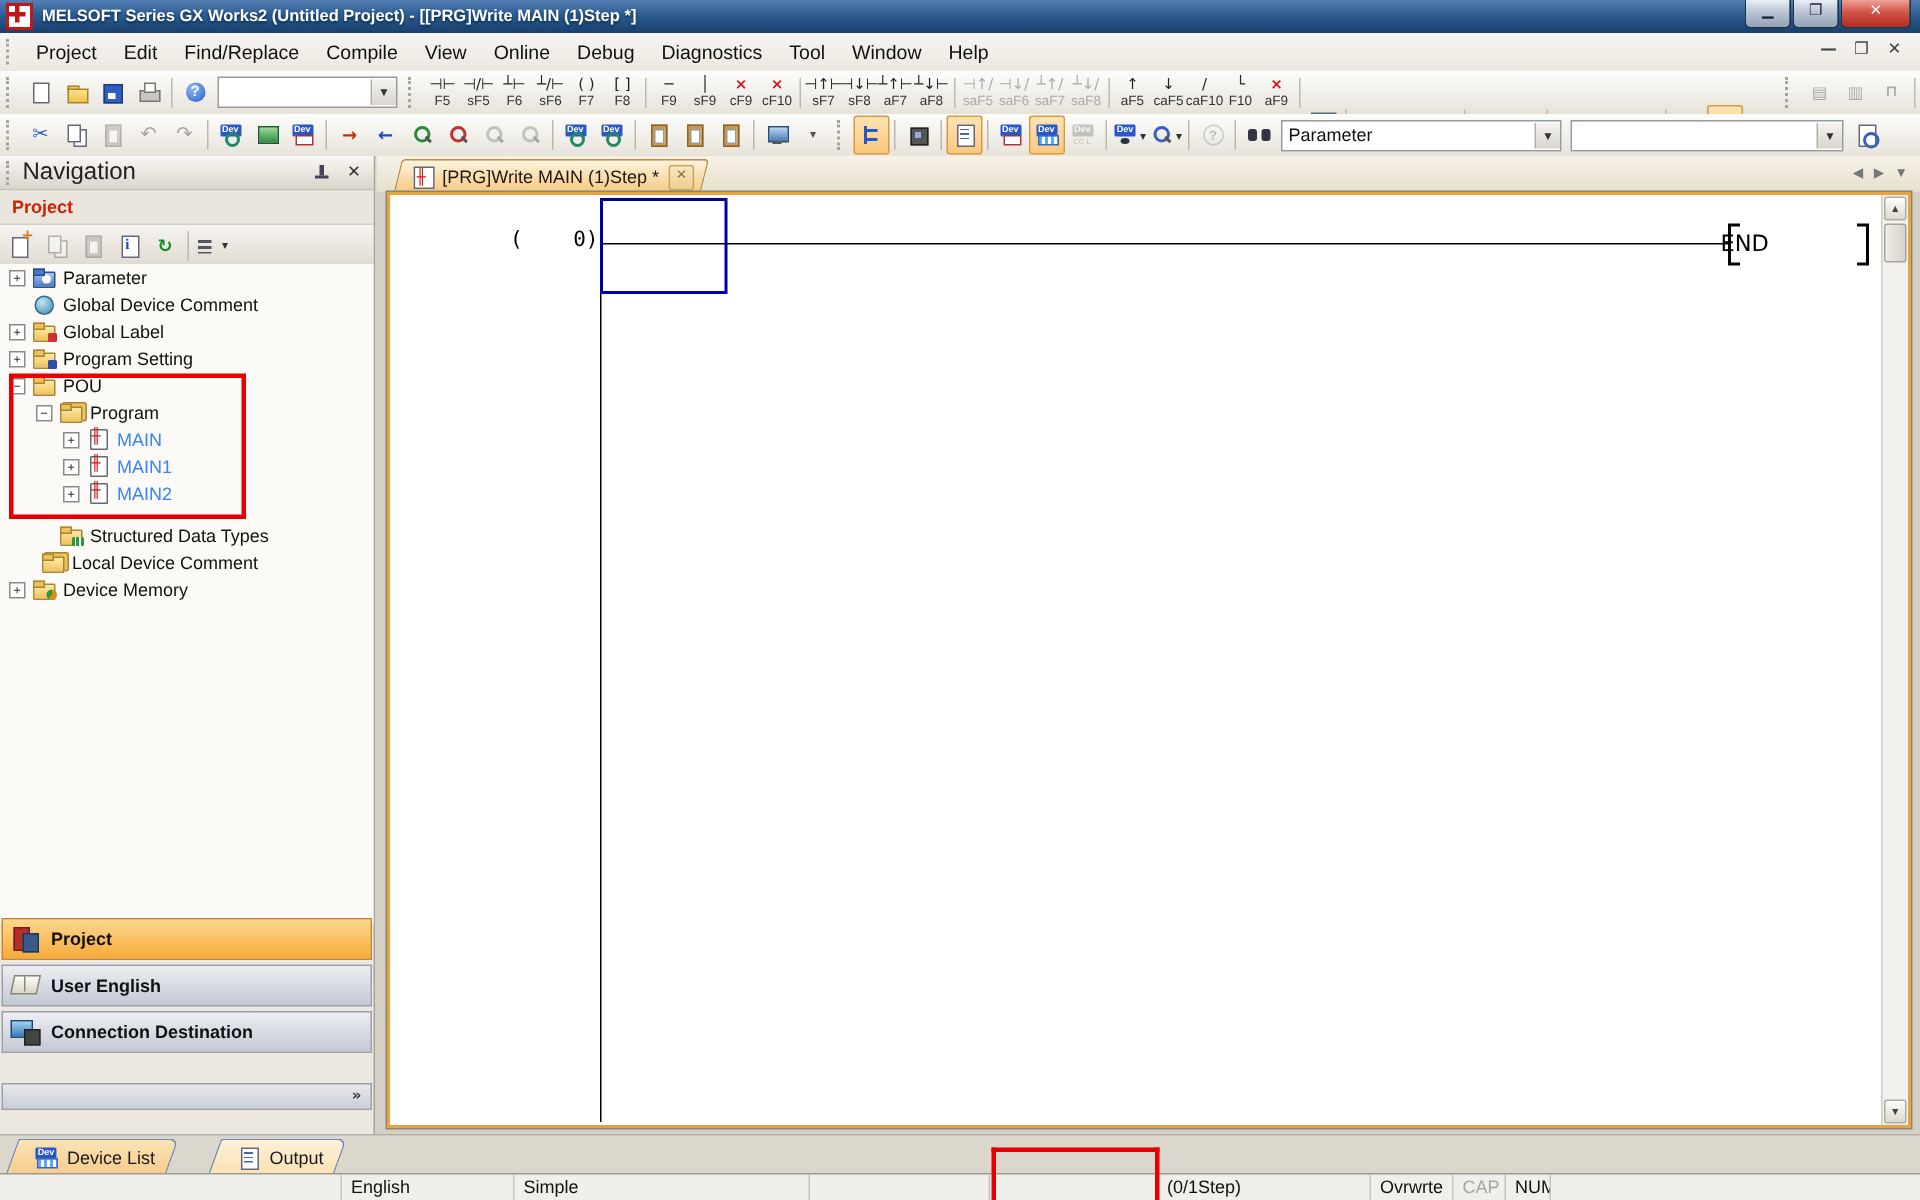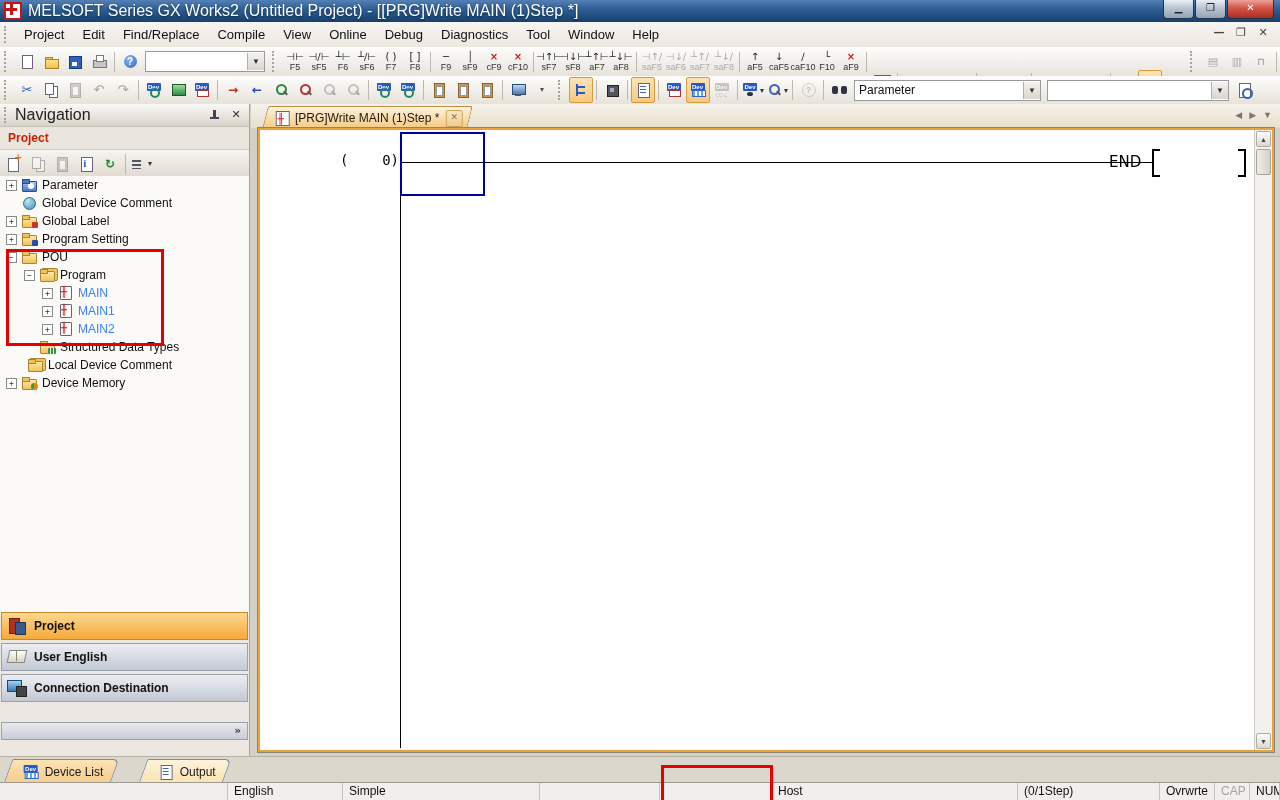--- a/index.html
+++ b/index.html
@@ -6,21 +6,21 @@
   .screen{position:relative;width:1280px;height:800px;overflow:hidden;background:#d5d0c5;
     font-family:"Liberation Sans",sans-serif;font-size:12px;color:#111;}
 
   
   .titlebar{position:absolute;left:0;top:0;width:1280px;height:22px;
     background:linear-gradient(180deg,#5381b5 0%,#2d5c92 45%,#17406c 100%);
     display:flex;align-items:center;padding-left:4px;box-sizing:border-box;}
   .appicon{width:14px;height:14px;background:#fff;border:2px solid #c01818;position:relative;flex:none;}
   .appicon::before{content:"";position:absolute;left:4px;top:-1px;width:3px;height:12px;background:#c01818;}
   .appicon::after{content:"";position:absolute;left:-1px;top:4px;width:12px;height:3px;background:#c01818;}
-  .titletext{color:#fff;margin-left:6px;font-size:16px;text-shadow:0 1px 2px #0a2a4a;white-space:nowrap;}
+  .titletext{color:#fff;margin-left:6px;font-size:11px;text-shadow:0 1px 2px #0a2a4a;white-space:nowrap;font-weight:bold;}
   .winbtns{position:absolute;right:6px;top:0;display:flex;}
   .wbtn{width:29px;height:18px;border:1px solid #20354a;border-top:none;border-radius:0 0 4px 4px;
     background:linear-gradient(#e9eef4,#b9c4d2 45%,#93a3b6);color:#223;font:bold 10px/16px "DejaVu Sans",sans-serif;
     text-align:center;margin-left:1px;}
   .wbtn.close{width:45px;background:linear-gradient(#f0a198,#d25449 45%,#b02c20);color:#fff;}
 
   
   .menubar{position:absolute;left:0;top:22px;width:1280px;height:25px;background:linear-gradient(#f7f5f1,#ece8e0);
     border-bottom:1px solid #d0ccc2;display:flex;align-items:center;}
   .grip{width:5px;height:70%;margin:0 4px;border-left:2px dotted #a9a49a;flex:none;}
@@ -637,21 +637,21 @@
           </span>
           <span class="tlabel red">MAIN1</span>
         </div>
         <div class="trow" style="padding-left: 42px;">
           <span class="texp">+</span>
           <span class="ti ti-main">
             <span class="bd"></span>
           </span>
           <span class="tlabel red">MAIN2</span>
         </div>
-        <div class="trow" style="padding-left: 24px;">
+        <div class="trow" style="padding-left: 24px; margin-top: 10px;">
           <span class="texp none">+</span>
           <span class="ti ti-sdt">
             <span class="bd"></span>
           </span>
           <span class="tlabel">Structured Data Types</span>
         </div>
         <div class="trow" style="padding-left: 12px;">
           <span class="texp none">+</span>
           <span class="ti ti-ldc">
             <span class="bd"></span>
@@ -699,21 +699,21 @@
     </div>
 
     <div class="editor">
       <div class="lad">
         <div class="step">(    0)</div>
         <div class="rail" style="left:140px;top:2px;height:616px;"></div>
         <div class="rail" style="left:994px;top:2px;height:616px;"></div>
         <div class="rung" style="left:140px;top:32px;width:752px;"></div>
         <div class="cursorbox" style="left:140px;top:2px;width:85px;height:64px;"></div>
         <div class="brk l" style="left:892px;top:19px;"></div>
-        <div class="endtext" style="left:849px;top:23px;">END</div>
+        <div class="endtext" style="left:887px;top:23px;">END</div>
         <div class="brk r" style="left:978px;top:19px;"></div>
       </div>
       <div class="vscroll">
         <div class="sarrow" style="top:1px;">▲</div>
         <div class="sthumb"></div>
         <div class="sarrow" style="bottom:1px;">▼</div>
       </div>
     </div>
   </div>
 
@@ -729,21 +729,20 @@
         </div>
       </div>
   </div>
 
   <div class="statusbar" id="status-bar">
       <div class="sseg" style="width: 228px;"></div>
       <div class="sseg" style="width: 115px;">English</div>
       <div class="sseg" style="width: 197px;">Simple</div>
       <div class="sseg" style="width: 120px;"></div>
       <div class="sseg" style="width: 112px; margin-top: 42px;">FX3U/FX3UC</div>
-      <div class="sseg" style="width: 246px;">Host</div>
       <div class="sseg" style="width: 142px;">(0/1Step)</div>
       <div class="sseg" style="width: 55px;">Ovrwrte</div>
       <div class="sseg dis" style="width: 35px;">CAP</div>
       <div class="sseg" style="width: 30px;">NUM</div>
     </div>
 
   <div class="annot" style="left:6px;top:249px;width:152px;height:91px;"></div>
   <div class="annot" style="left:661px;top:765px;width:106px;height:40px;border-bottom:none;"></div>
 
 </div>

